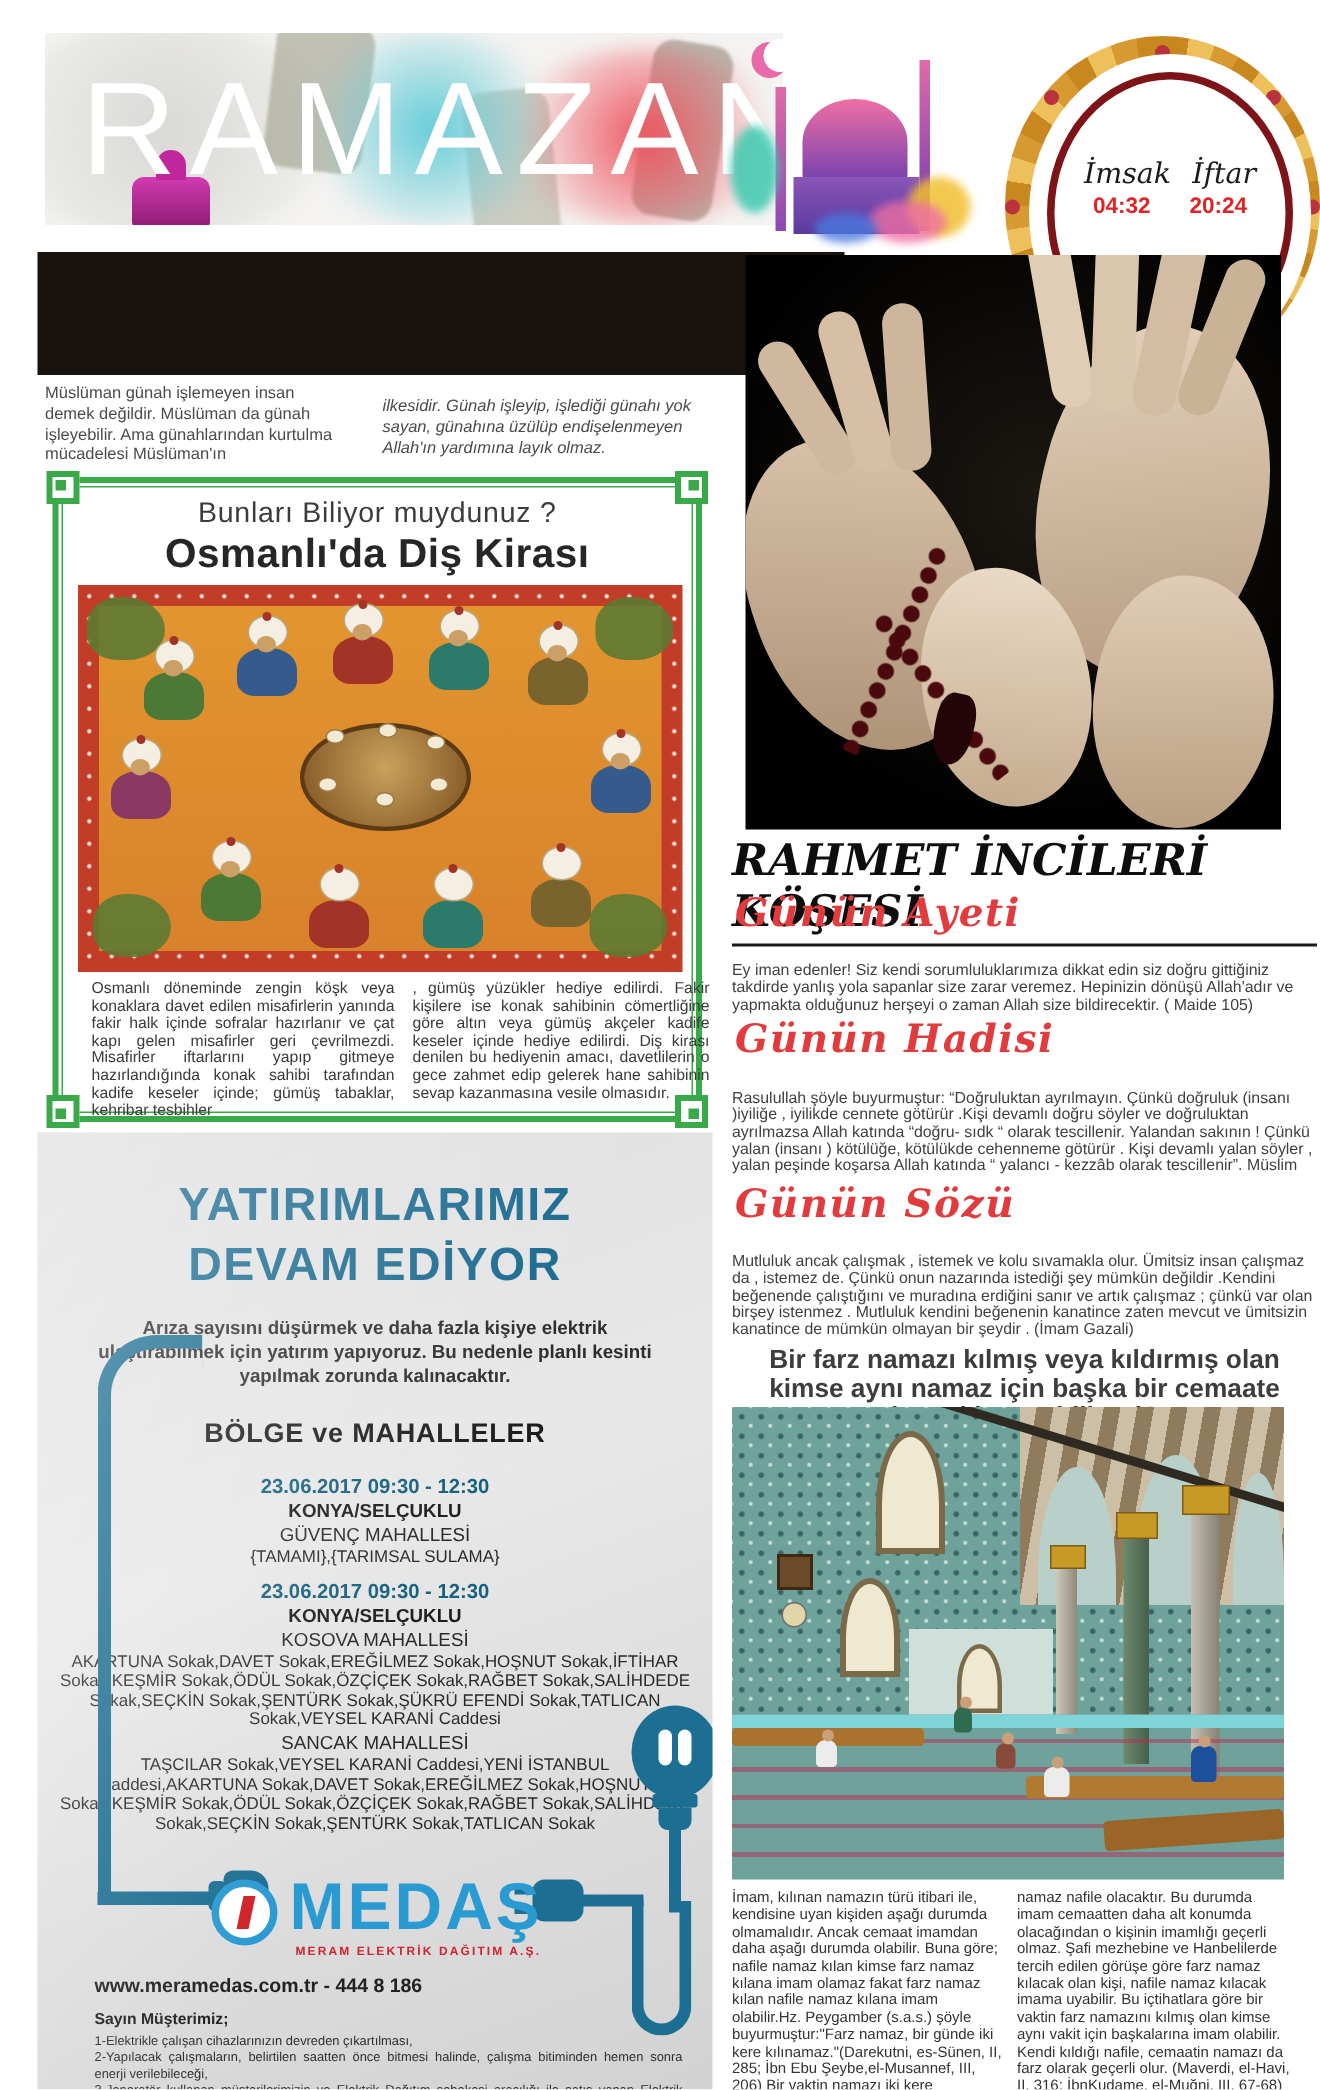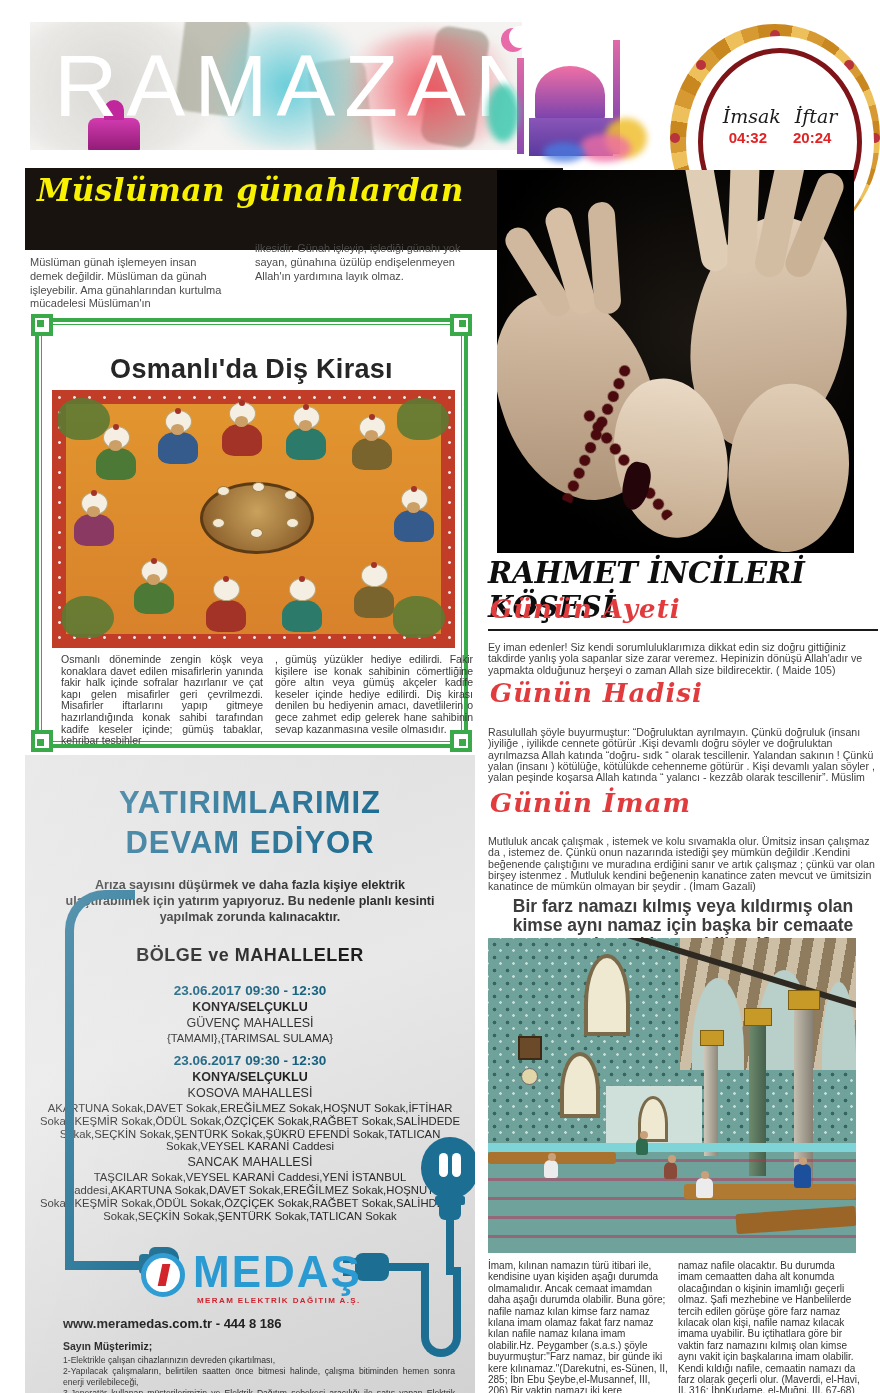--- a/index.html
+++ b/index.html
@@ -166,33 +166,33 @@
         <span>İftar</span>
       </div>
       <div class="orn-times">
         <span>04:32</span>
         <span>20:24</span>
       </div>
     </div>
   </div>
 
   <div class="abs black-banner">
-    <div>Müslüman günahlardan</div>
   </div>
 
   <div class="abs intro-col" style="left:30px;top:256px;width:201px;">Müslüman günah işlemeyen insan demek değildir. Müslüman da günah işleyebilir. Ama günahlarından kurtulma mücadelesi Müslüman'ın</div>
-  <div class="abs intro-col" style="left:255px;top:242px;width:206px;">ilkesidir. Günah işleyip, işlediği günahı yok sayan, günahına üzülüp endişelenmeyen Allah'ın yardımına layık olmaz.</div>
+  <div class="abs intro-col" style="left:255px;top:265px;width:206px;font-style:italic;">ilkesidir. Günah işleyip, işlediği günahı yok sayan, günahına üzülüp endişelenmeyen Allah'ın yardımına layık olmaz.</div>
 
   <div class="abs greenbox">
     <div class="greenbox-inner"></div>
     <div class="abs gb-corner" style="left:-8px;top:-8px;"></div>
     <div class="abs gb-corner" style="right:-8px;top:-8px;transform:rotate(90deg);"></div>
     <div class="abs gb-corner" style="left:-8px;bottom:-8px;transform:rotate(270deg);"></div>
     <div class="abs gb-corner" style="right:-8px;bottom:-8px;transform:rotate(180deg);"></div>
 
+    <div class="abs gb-kicker" style="top:10px;">Bunları Biliyor muydunuz ?</div>
     <div class="abs gb-title" style="top:32px;">Osmanlı'da Diş Kirası</div>
 
     <div class="abs painting">
       <div class="paint-field"></div>
       <div class="leaf" style="left:6px;top:8px;"></div>
       <div class="leaf" style="right:6px;top:8px;"></div>
       <div class="leaf" style="left:10px;bottom:10px;"></div>
       <div class="leaf" style="right:10px;bottom:10px;"></div>
       <div class="table"></div>
       <div class="dish" style="left:165px;top:96px;"></div>
@@ -330,21 +330,21 @@
   </div>
 
   <div class="abs rahmet-heading">RAHMET İNCİLERİ KÖŞESİ</div>
 
   <div class="abs script-title" style="left:490px;top:594px;">Günün Ayeti</div>
   <div class="abs rahmet-text" style="left:488px;top:626px;">Ey iman edenler! Siz kendi sorumluluklarımıza dikkat edin siz doğru gittiğiniz takdirde yanlış yola sapanlar size zarar veremez. Hepinizin dönüşü Allah'adır ve yapmakta olduğunuz herşeyi o zaman Allah size bildirecektir. ( Maide 105)</div>
 
   <div class="abs script-title" style="left:490px;top:678px;">Günün Hadisi</div>
   <div class="abs rahmet-text" style="left:488px;top:711px;">Rasulullah şöyle buyurmuştur: “Doğruluktan ayrılmayın. Çünkü doğruluk (insanı )iyiliğe , iyilikde cennete götürür .Kişi devamlı doğru söyler ve doğruluktan ayrılmazsa Allah katında “doğru- sıdk “ olarak tescillenir. Yalandan sakının ! Çünkü yalan (insanı ) kötülüğe, kötülükde cehenneme götürür . Kişi devamlı yalan söyler , yalan peşinde koşarsa Allah katında “ yalancı - kezzâb olarak tescillenir”. Müslim</div>
 
-  <div class="abs script-title" style="left:490px;top:788px;">Günün İmam</div>
+  <div class="abs script-title" style="left:490px;top:788px;">Günün Sözü</div>
   <div class="abs rahmet-text" style="left:488px;top:820px;">Mutluluk ancak çalışmak , istemek ve kolu sıvamakla  olur. Ümitsiz insan çalışmaz da , istemez de. Çünkü onun nazarında istediği şey mümkün değildir .Kendini beğenende çalıştığını ve muradına erdiğini sanır ve artık çalışmaz ; çünkü var olan birşey istenmez . Mutluluk kendini beğenenin kanatince zaten mevcut ve ümitsizin kanatince de mümkün olmayan bir şeydir . (İmam Gazali)</div>
 
   <div class="abs question">Bir farz namazı kılmış veya kıldırmış olan kimse aynı namaz için başka bir cemaate imamlık yapabilir mi?</div>
 
   <div class="abs mosque-photo">
     <div class="abs m-wall" style="left:0;top:0;width:368px;height:212px;"></div>
     <div class="abs" style="left:118px;top:148px;width:96px;height:64px;background:#cfe0da;"></div>
     <div class="abs m-window" style="left:96px;top:16px;width:46px;height:82px;"></div>
     <div class="abs m-window" style="left:72px;top:114px;width:40px;height:66px;"></div>
     <div class="abs m-window" style="left:150px;top:158px;width:30px;height:46px;border-width:3px;"></div>

